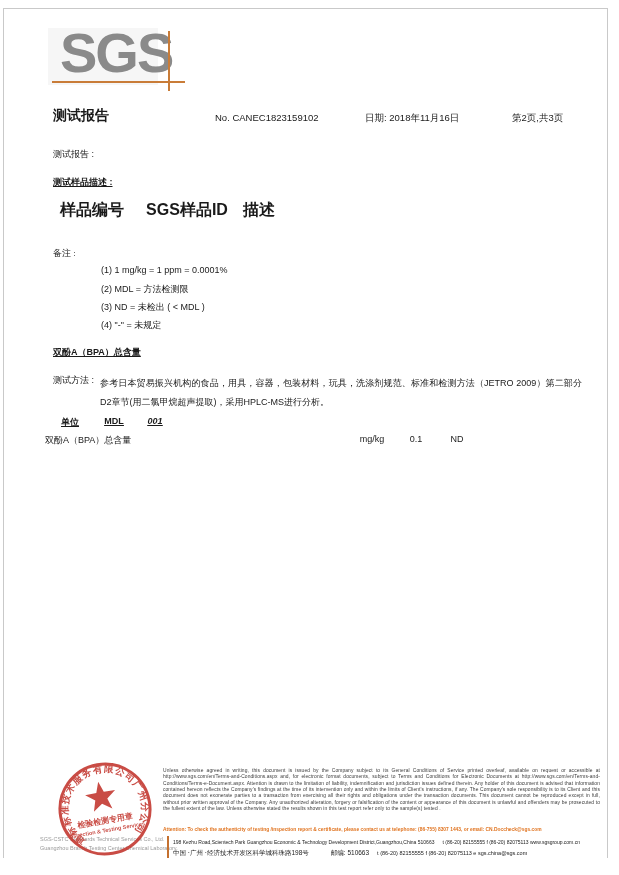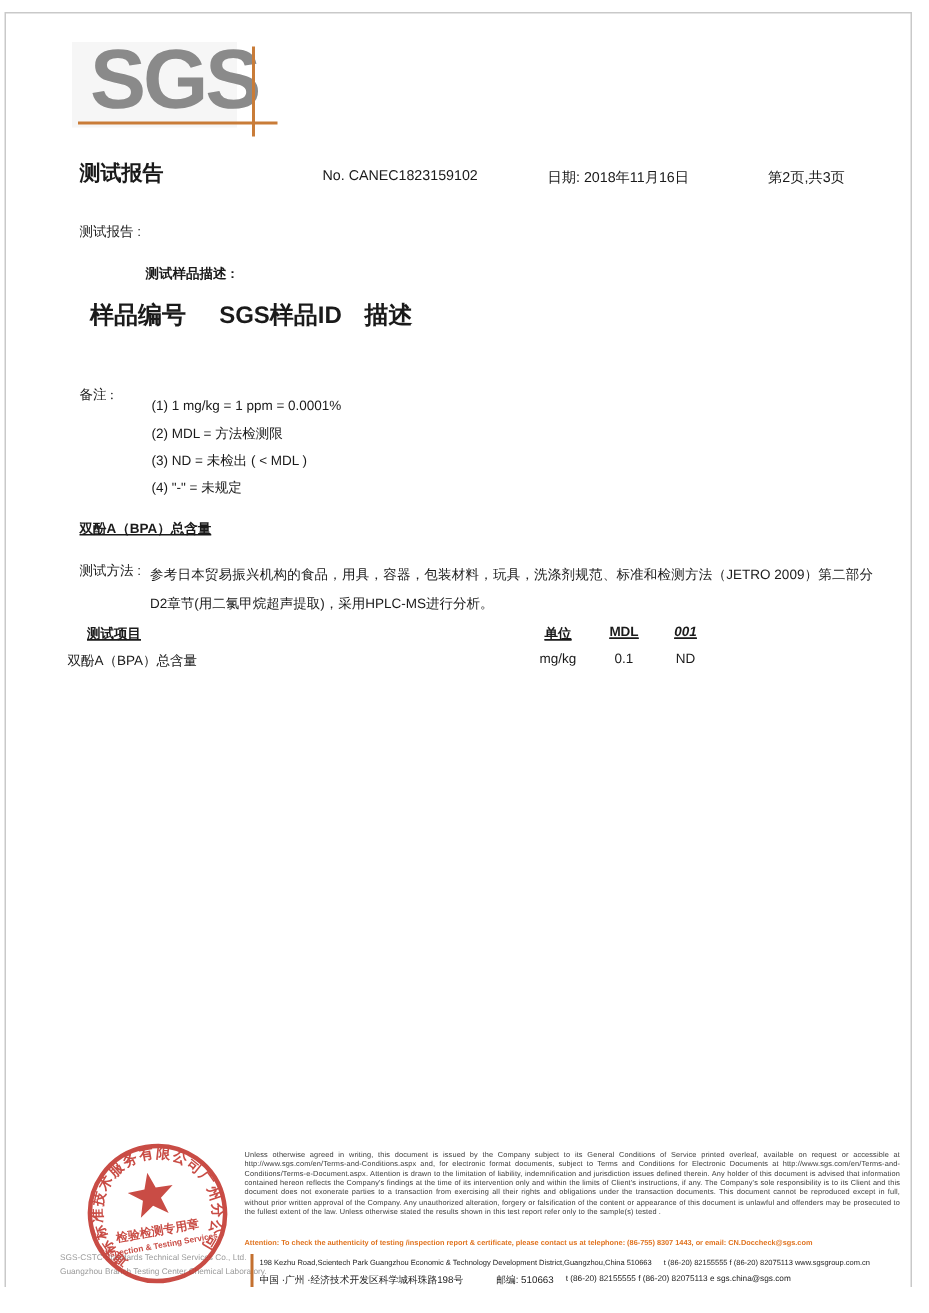--- a/index.html
+++ b/index.html
@@ -19,28 +19,28 @@
     letter-spacing:-2px;line-height:58px;
   }
   #logo-hline{left:52px;top:81px;width:133px;height:2px;background:#c97c38;}
   #logo-vline{left:168px;top:31px;width:2px;height:60px;background:#c97c38;}
   
   #doc-title{left:53px;top:107px;font-size:14px;font-weight:bold;}
   #report-no{left:215px;top:112px;font-size:9.5px;}
   #report-date{left:365px;top:112px;font-size:9.5px;}
   #page-info{left:512px;top:112px;font-size:9.5px;}
   #results-label{left:53px;top:148px;font-size:9px;}
-  #sample-heading{left:53px;top:176px;font-size:9px;font-weight:bold;margin-left:44px;}
+  #sample-heading{left:53px;top:176px;font-size:9px;font-weight:bold;text-decoration:underline;}
   .sample-row{left:45px;width:420px;display:flex;}
   .sample-row .c1{width:94px;text-align:center;}
   .sample-row .c2{width:96px;text-align:center;}
   .sample-row .c3{padding-left:8px;text-align:center;}
   #sample-head-row{top:200px;font-weight:bold;}
   #sample-data-row{top:217px;}
-  #notes-heading{left:53px;top:257px;font-size:9px;font-family:Liberation Serif, serif;}
+  #notes-heading{left:53px;top:247px;font-size:9px;font-family:Liberation Serif, serif;}
   .note-item{left:101px;font-size:9px;}
   #bpa-heading{left:53px;top:346px;font-size:9px;font-weight:bold;text-decoration:underline;}
   #method-label{left:53px;top:374px;font-size:9px;}
   #method-text{left:100px;top:374px;width:482px;font-size:9px;line-height:19px;text-align:justify;}
   .res-row{left:45px;width:434px;display:flex;font-size:9px;}
   .res-row .cn{flex:1;}
   .res-row .cu{width:50px;text-align:center;}
   .res-row .cm{width:38px;text-align:center;}
   .res-row .c0{width:44px;text-align:center;}
   #res-head{top:416px;}
@@ -102,21 +102,20 @@
   <div class="abs note-item" style="top:265px">(1) 1 mg/kg = 1 ppm = 0.0001%</div>
   <div class="abs note-item" style="top:283px">(2) MDL = 方法检测限</div>
   <div class="abs note-item" style="top:301px">(3) ND = 未检出 ( &lt; MDL )</div>
   <div class="abs note-item" style="top:319px">(4) "-" = 未规定</div>
 
   <div id="bpa-heading" class="abs">双酚A（BPA）总含量</div>
   <div id="method-label" class="abs">测试方法 :</div>
   <div id="method-text" class="abs">参考日本贸易振兴机构的食品，用具，容器，包装材料，玩具，洗涤剂规范、标准和检测方法（JETRO 2009）第二部分D2章节(用二氯甲烷超声提取)，采用HPLC-MS进行分析。</div>
 
   <div id="res-head" class="abs res-row">
-    <span class="cn"><span>测试项目</span></span>
     <span class="cu"><span>单位</span></span>
     <span class="cm"><span>MDL</span></span>
     <span class="c0"><span>001</span></span>
   </div>
   <div id="res-data" class="abs res-row">
     <span class="cn">双酚A（BPA）总含量</span>
     <span class="cu">mg/kg</span>
     <span class="cm">0.1</span>
     <span class="c0">ND</span>
   </div>

